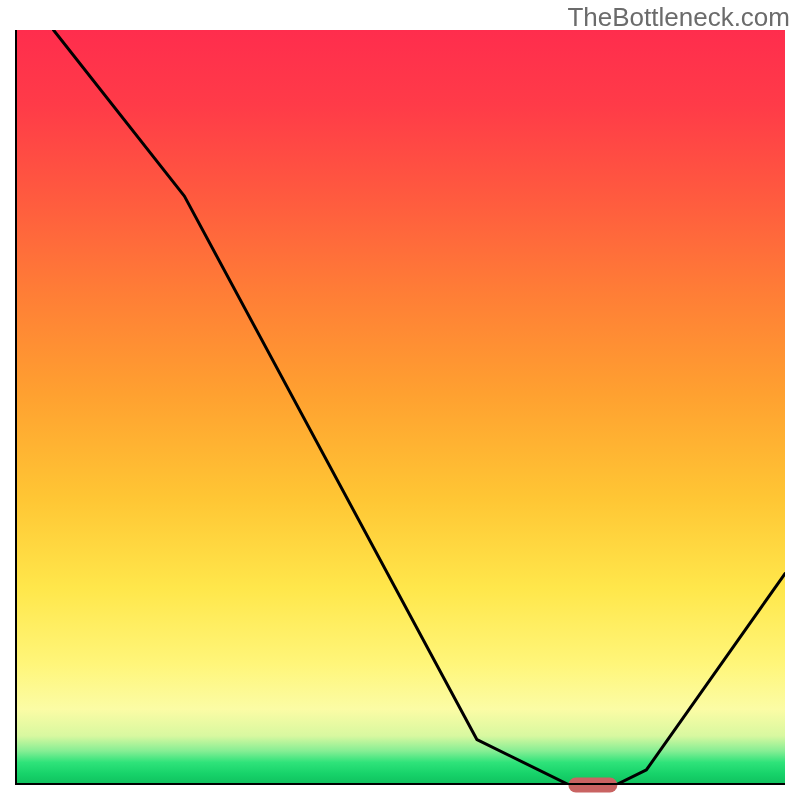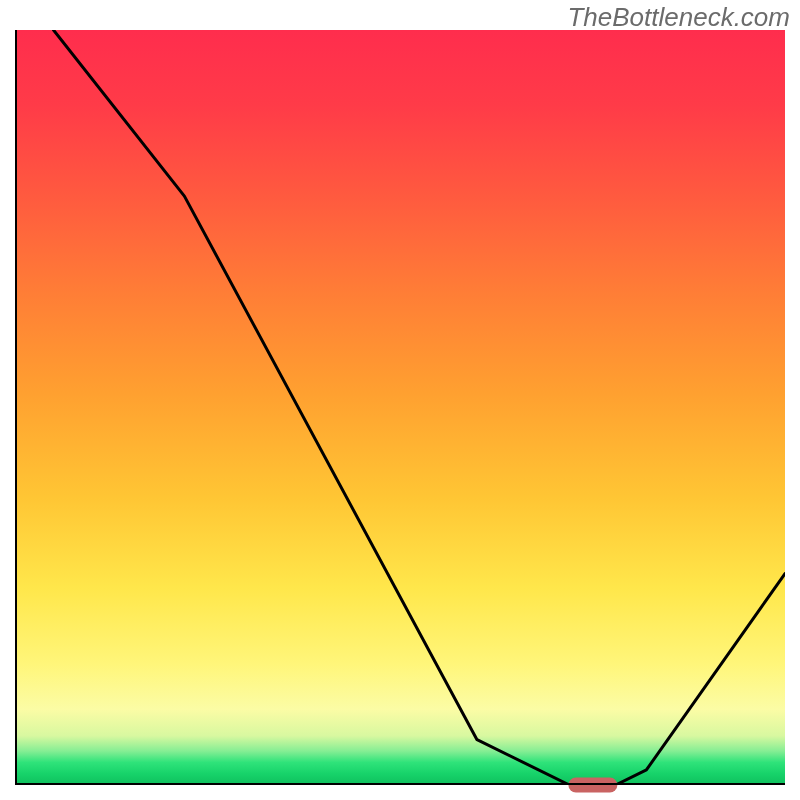--- a/index.html
+++ b/index.html
@@ -8,21 +8,20 @@
     width: 800px;
     height: 800px;
     background: #ffffff;
     font-family: Arial, Helvetica, sans-serif;
     overflow: hidden;
   }
   .wrap {
     position: relative;
     width: 800px;
     height: 688px;
-    font-style: italic;
   }
   .watermark {
     position: absolute;
     top: 2px;
     right: 10px;
     font-size: 26px;
     color: #6b6b6b;
     letter-spacing: 0px;
     font-weight: 500;
   }

